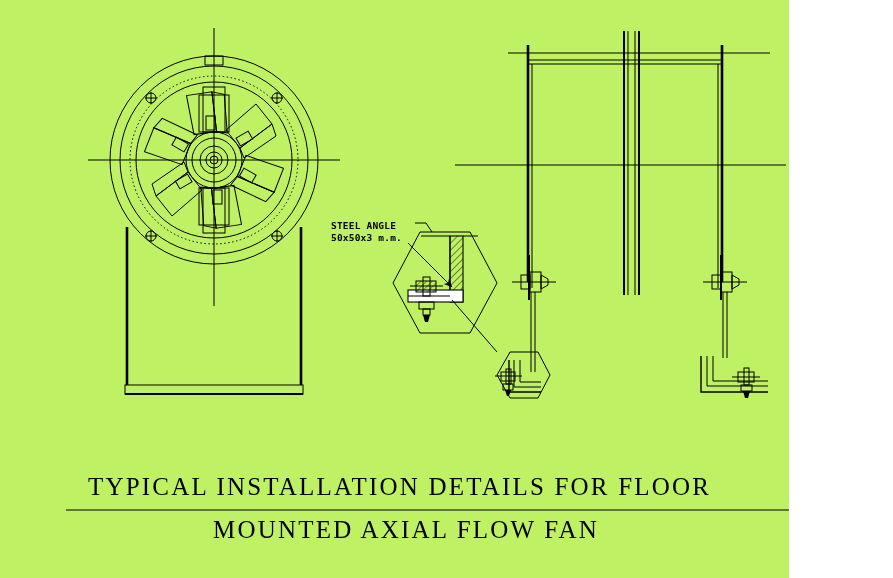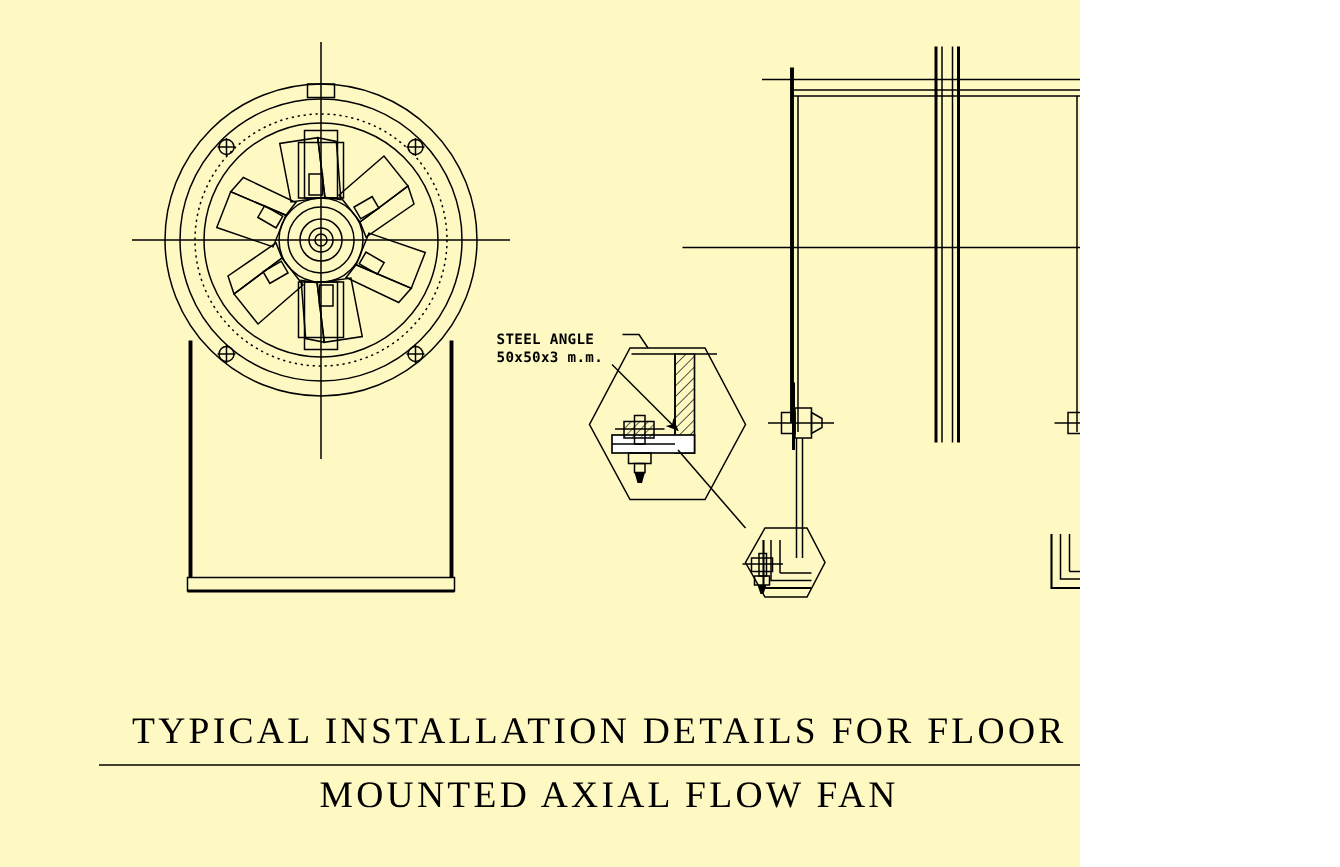--- a/index.html
+++ b/index.html
@@ -5,23 +5,23 @@
   html, body {
     margin: 0;
     padding: 0;
     background: #ffffff;
   }
   body {
     font-family: "Liberation Sans", sans-serif;
   }
   #drawing-sheet {
     position: relative;
-    width: 720px;
+    width: 789px;
     height: 578px;
-    background: #fef9c3;
+    background: #bef264;
     overflow: hidden;
   }
   svg.cad {
     display: block;
     width: 893px;
     height: 578px;
   }
   
   .thin   { fill: none; stroke: #000000; stroke-width: 1; }
   .med    { fill: none; stroke: #000000; stroke-width: 1.4; }

